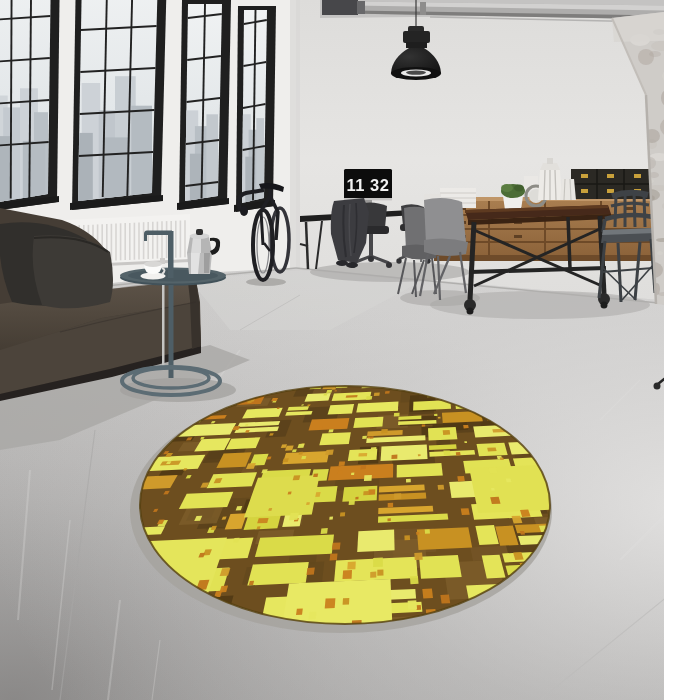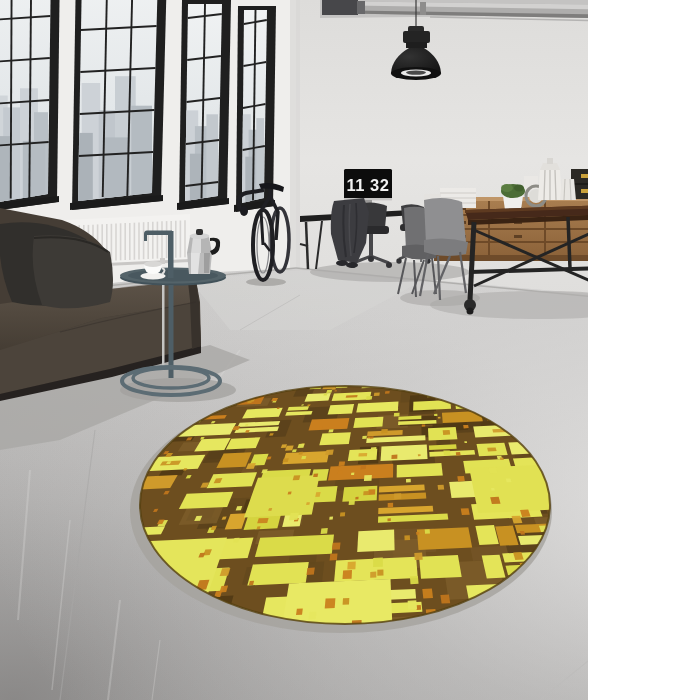--- a/index.html
+++ b/index.html
@@ -1,17 +1,17 @@
 <!DOCTYPE html>
 <html><head>
 <meta charset="utf-8">
 <title>Loft interior with round yellow rug</title>
 <style>
 html,body{margin:0;padding:0;background:#ffffff;font-family:"Liberation Sans",sans-serif;}
-#scene{width:588px;height:700px;position:relative;overflow:hidden;}
+#scene{width:664px;height:700px;position:relative;overflow:hidden;}
 </style>
 </head>
 <body>
 
 <div id="scene">
 <svg xmlns="http://www.w3.org/2000/svg" width="700" height="700" viewBox="0 0 700 700">
 <defs>
 <linearGradient id="floorG" x1="0" y1="0" x2="0" y2="1">
  <stop offset="0" stop-color="#cfcecd"></stop>
  <stop offset="0.45" stop-color="#c4c3c2"></stop>

